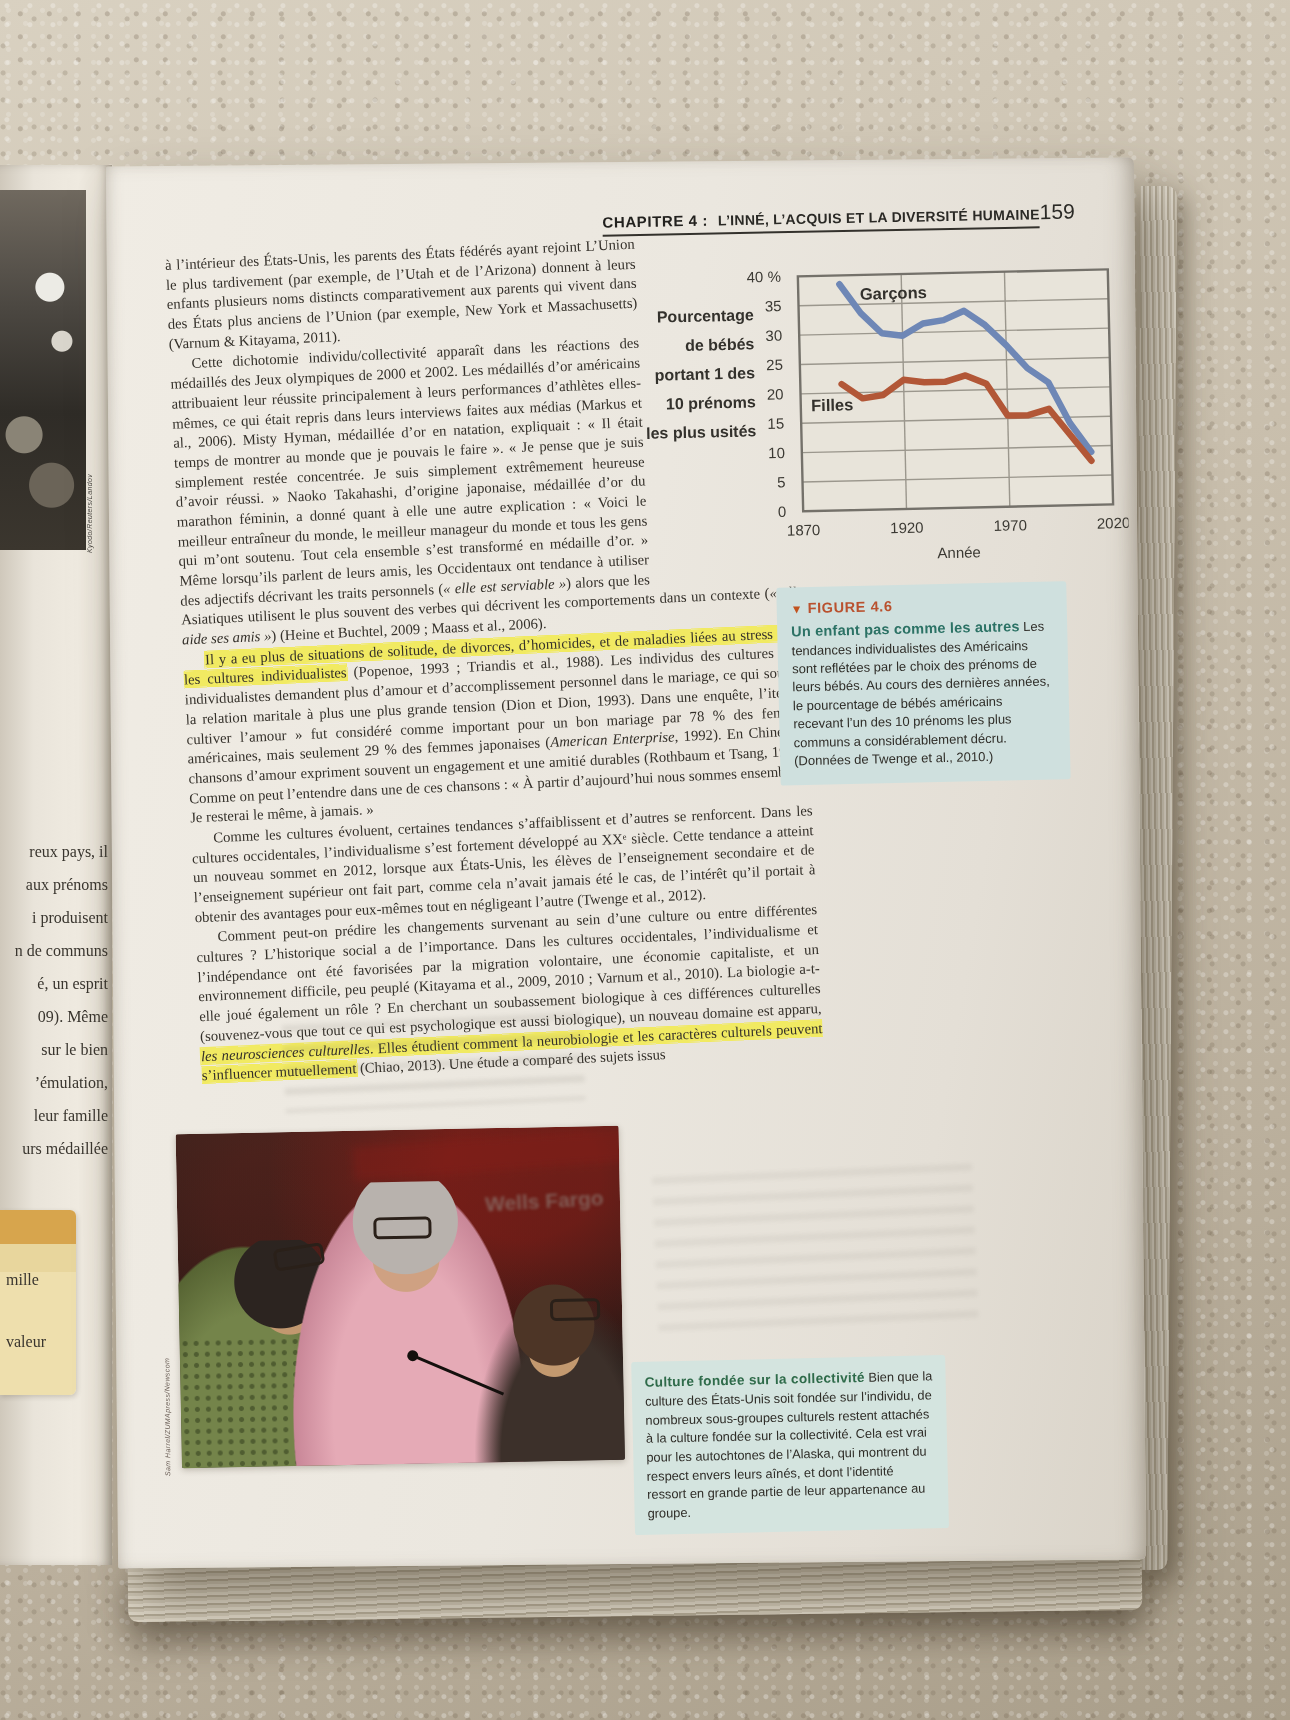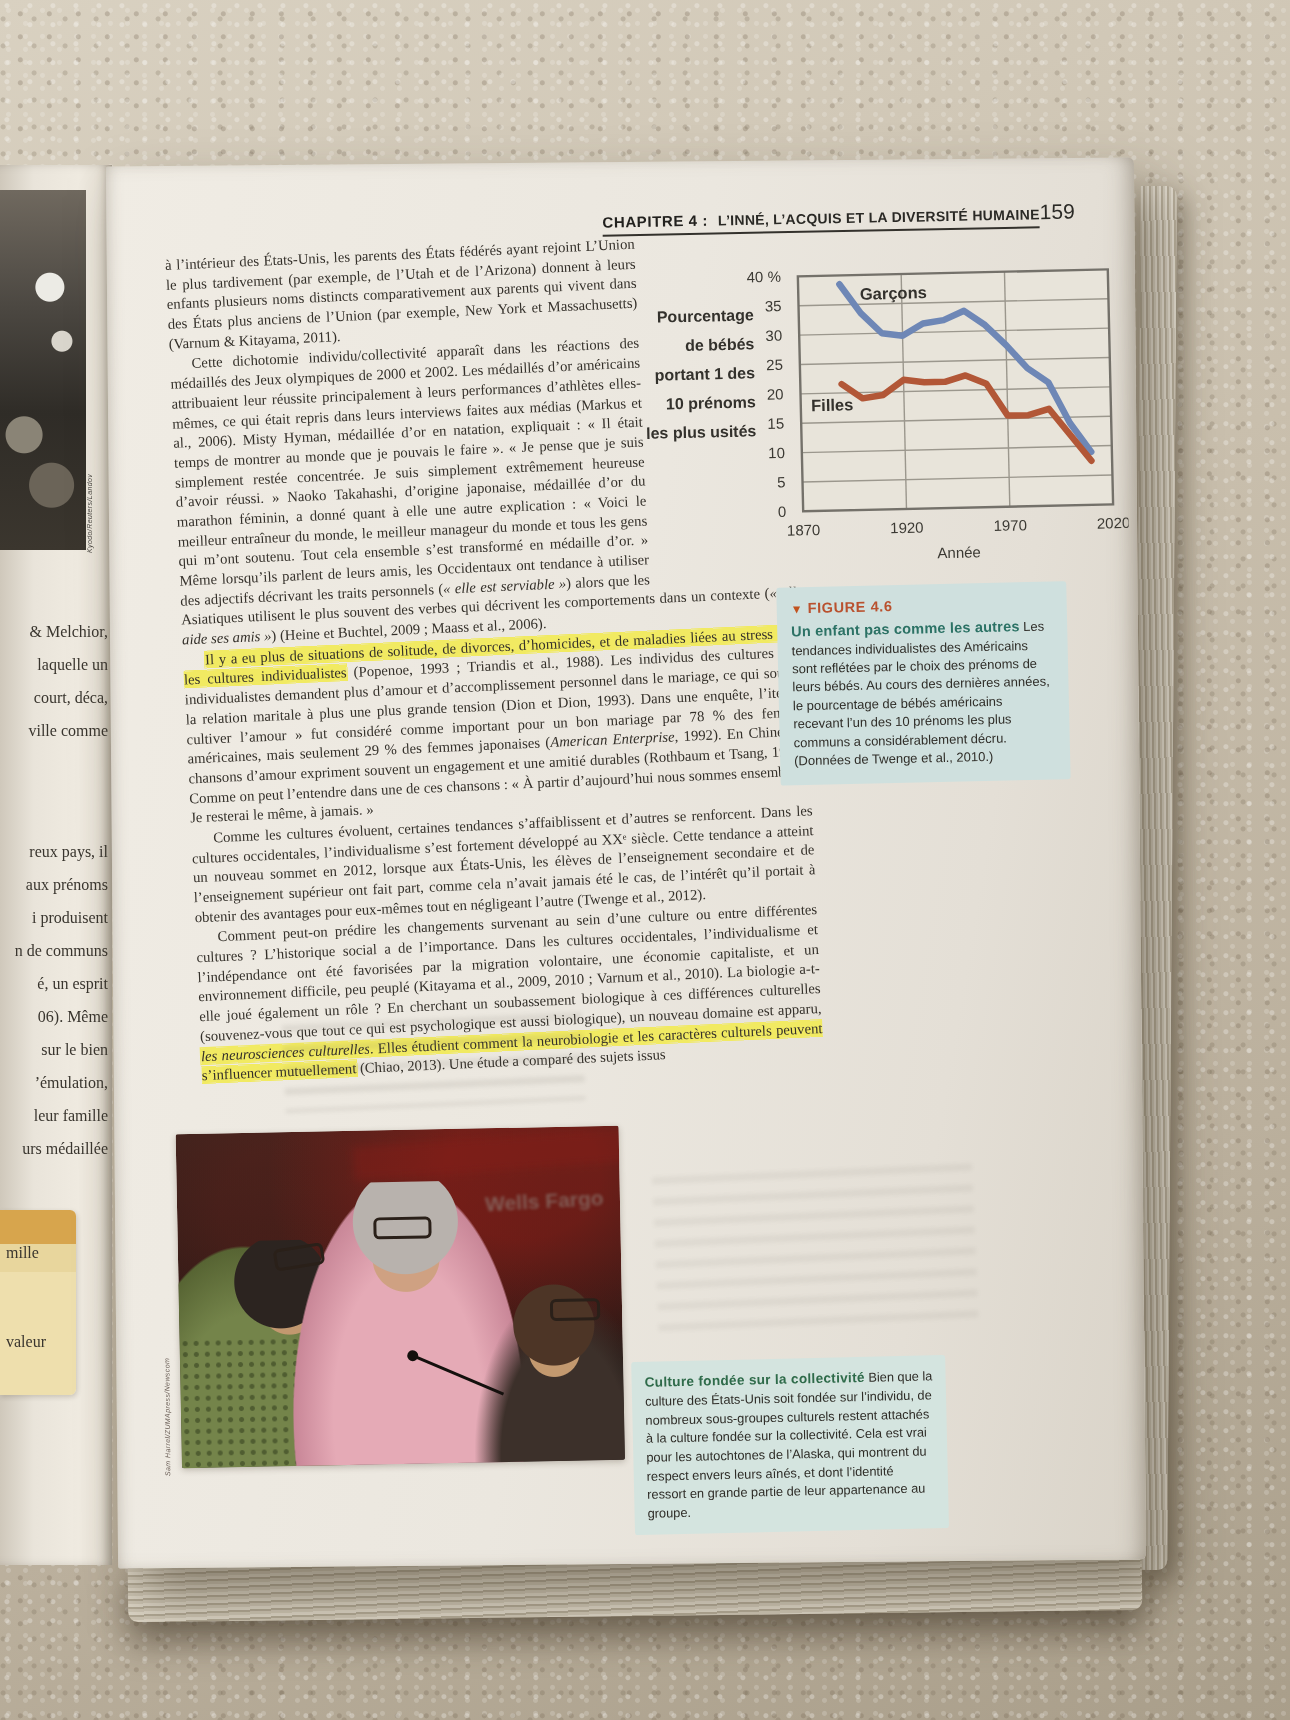--- a/index.html
+++ b/index.html
@@ -147,40 +147,34 @@
 </style>
 </head>
 <body>
 
 <div class="page-stack-right"></div>
 <div class="page-stack-bottom"></div>
 
 <div class="left-page">
   <div class="left-photo"></div>
   <div class="credit-v">Kyodo/Reuters/Landov</div>
-  <div class="fragcol g1">
-      <div class="frag">&amp; Melchior,</div>
-      <div class="frag">laquelle un</div>
-      <div class="frag">court, déca,</div>
-      <div class="frag">ville comme</div>
-    </div>
   <div class="fragcol g2">
       <div class="frag">reux pays, il</div>
       <div class="frag">aux prénoms</div>
       <div class="frag">i produisent</div>
       <div class="frag">n de communs</div>
       <div class="frag">é, un esprit</div>
-      <div class="frag">06). Même</div>
+      <div class="frag">09). Même</div>
       <div class="frag">sur le bien</div>
       <div class="frag">’émulation,</div>
       <div class="frag">leur famille</div>
       <div class="frag">urs médaillée</div>
     </div>
   <div class="tan-box">
-    <div class="frag" style="top:33px;">mille</div>
+    <div class="frag" style="top:60px;">mille</div>
     <div class="frag" style="top:122px;">valeur</div>
   </div>
 </div>
 
 <div class="page">
 
   <div class="chap-header">
     <span class="chap-rule"><span class="chap-label">CHAPITRE 4 :</span><span class="chap-title">L’INNÉ, L’ACQUIS ET LA DIVERSITÉ HUMAINE</span></span><span class="page-num">159</span>
   </div>
 

